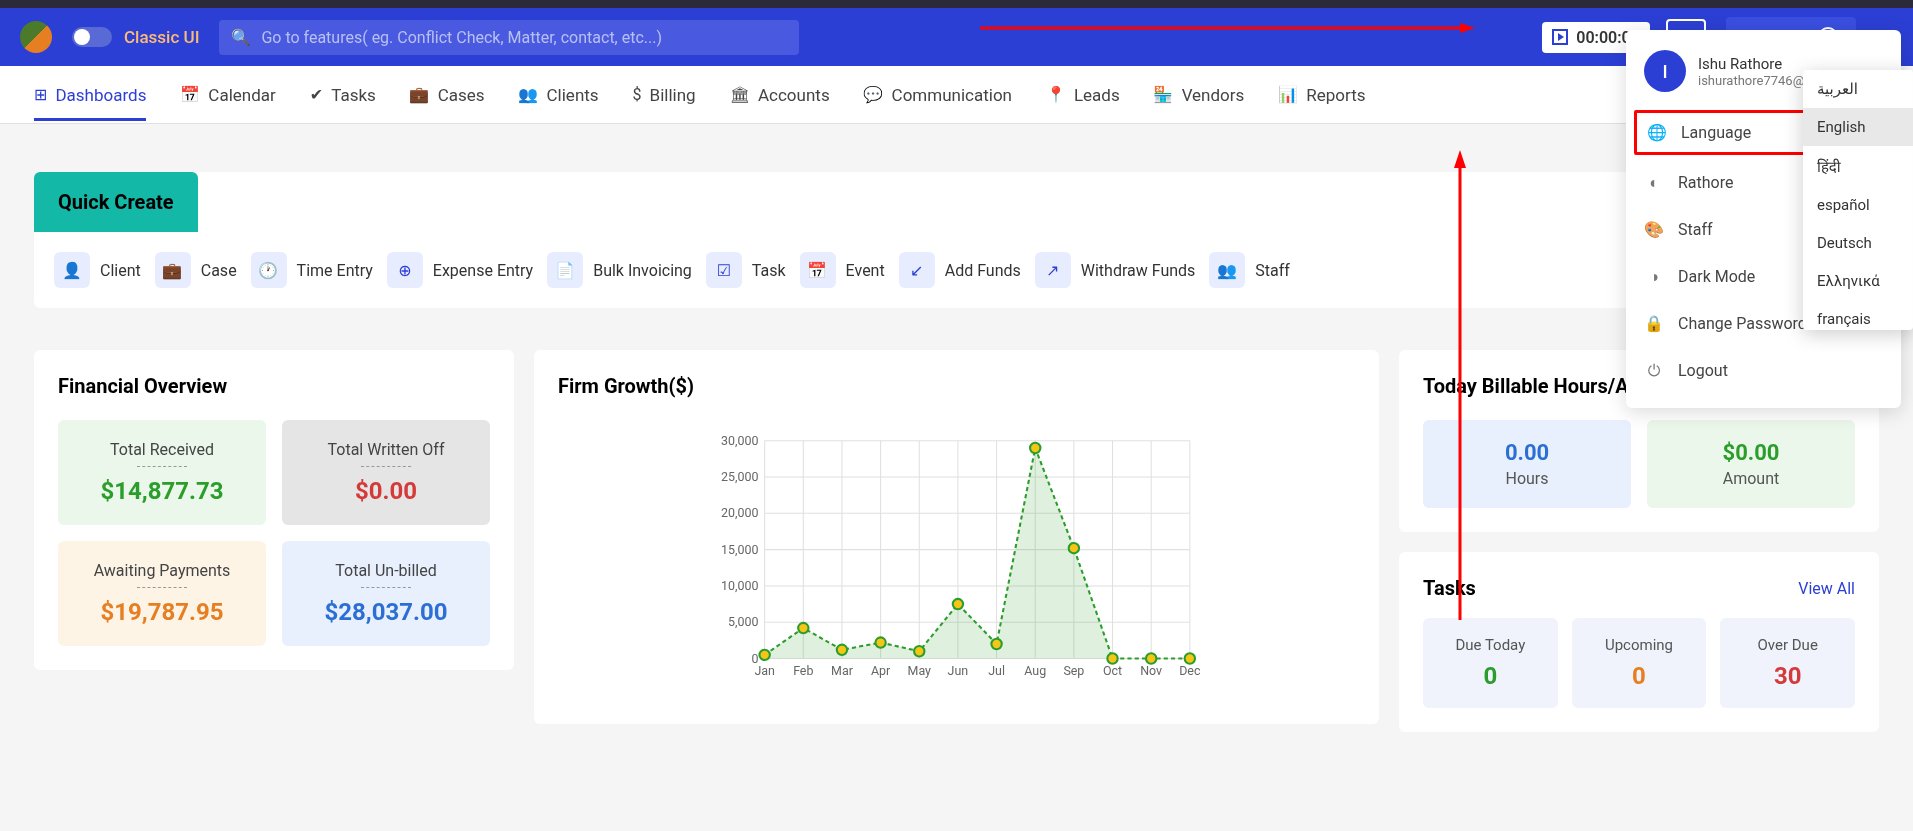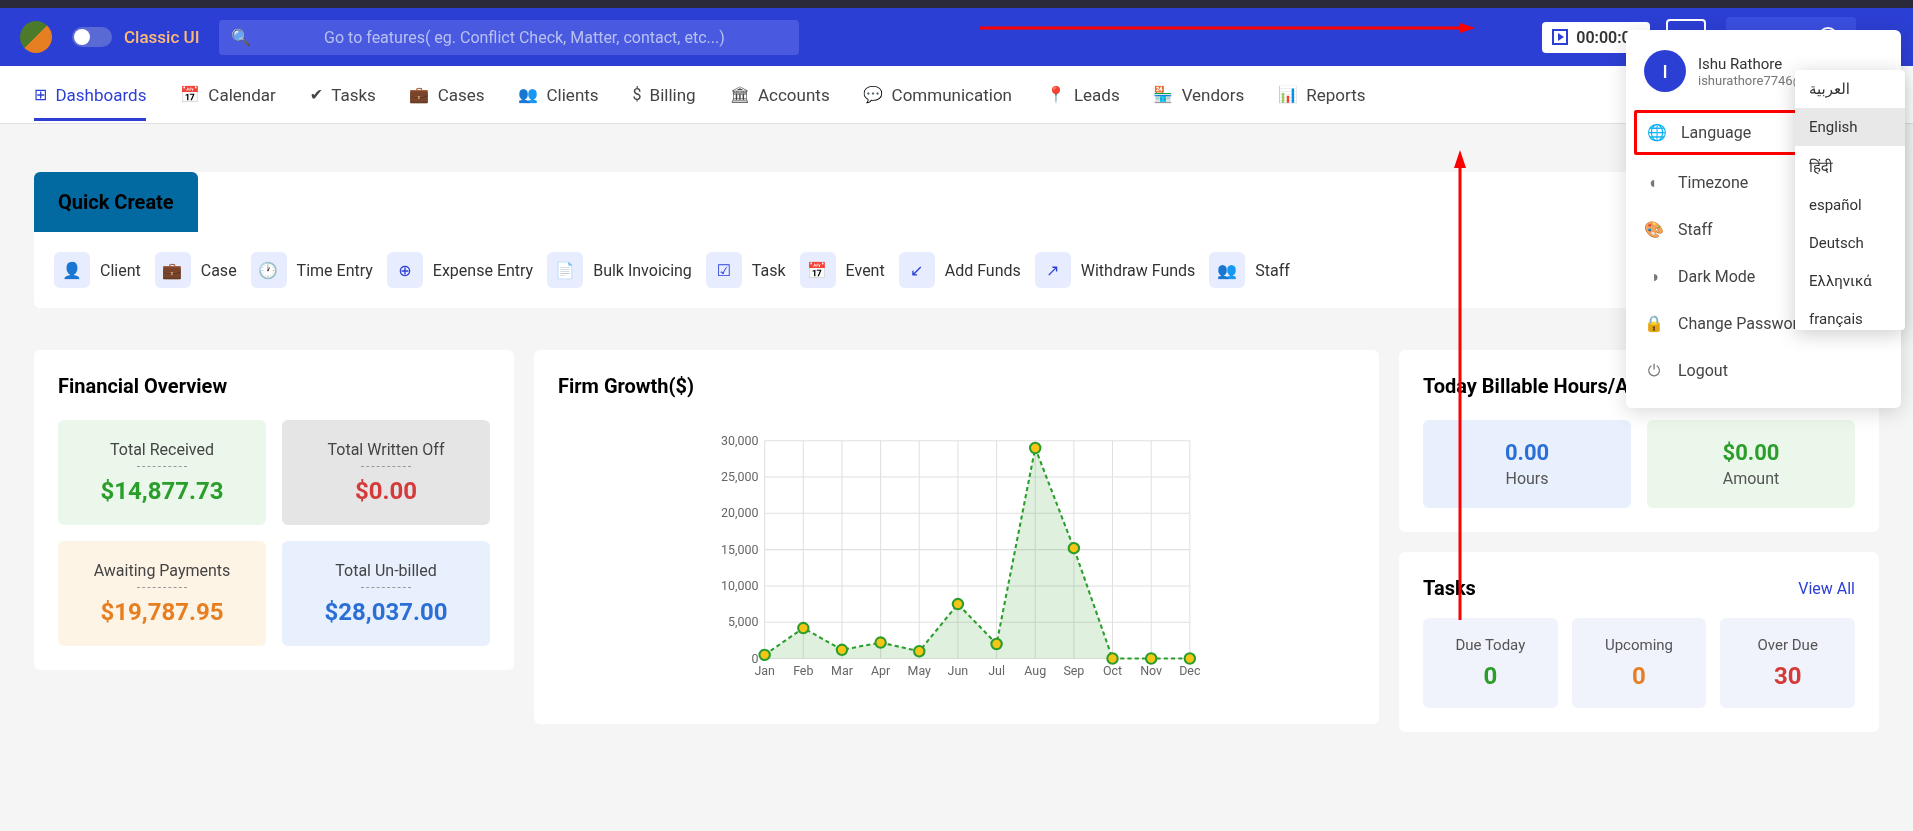--- a/index.html
+++ b/index.html
@@ -8,21 +8,21 @@
 .top-bar { background: #2a2a3a; height: 8px; }
 
 .header { background: #2c3fd4; height: 58px; display: flex; align-items: center; padding: 0 20px; gap: 20px; }
 .logo { width: 32px; height: 32px; border-radius: 50%; background: linear-gradient(135deg, #4a7a2a 50%, #e67e22 50%); }
 .classic-toggle { display: flex; align-items: center; gap: 12px; }
 .toggle-sw { width: 40px; height: 20px; background: #5a6ad4; border-radius: 10px; position: relative; cursor: pointer; }
 .toggle-sw::after { content: ''; width: 16px; height: 16px; background: white; border-radius: 50%; position: absolute; top: 2px; left: 2px; }
 .classic-label { color: #fdba74; font-size: 17px; font-weight: 500; }
 .search-box { flex: 0 0 580px; display: flex; align-items: center; background: #4a5ae0; border-radius: 4px; padding: 8px 12px; gap: 10px; }
 .search-box .icon { color: #1a2a8a; }
-.search-box input { background: transparent; border: none; color: #ccc; font-size: 16px; flex: 1; outline: none; text-align: center; }
+.search-box input { background: transparent; border: none; color: #ccc; font-size: 16px; flex: 1; outline: none; }
 .search-box input::placeholder { color: #b8c0f0; }
 .spacer { flex: 1; }
 .timer-box { background: white; border-radius: 4px; display: flex; align-items: center; padding: 6px 10px; gap: 8px; }
 .timer-box .play-i { width: 16px; height: 16px; border: 2px solid #2c3fd4; display: flex; align-items: center; justify-content: center; }
 .timer-box .play-i::after { content: ''; border-left: 6px solid #2c3fd4; border-top: 4px solid transparent; border-bottom: 4px solid transparent; margin-left: 2px; }
 .timer-text { font-size: 16px; font-weight: 600; color: #333; }
 .alarm-btn { background: #2c3fd4; border: 2px solid white; border-radius: 4px; width: 40px; height: 36px; display: flex; align-items: center; justify-content: center; color: white; cursor: pointer; margin-left: -4px; }
 .add-new-btn { background: #3a4fe0; color: white; border-radius: 4px; padding: 10px 18px; display: flex; align-items: center; gap: 10px; font-size: 16px; font-weight: 500; cursor: pointer; }
 .plus-circle { width: 20px; height: 20px; border: 2px solid white; border-radius: 50%; display: flex; align-items: center; justify-content: center; font-size: 14px; line-height: 1; }
 .mail-i { color: white; font-size: 20px; }
@@ -32,21 +32,21 @@
 .nav-tab.active { color: #2c3fd4; border-bottom: 3px solid #2c3fd4; padding-bottom: 13px; }
 .nav-tab .ti { font-size: 16px; }
 
 .sub-tabs { background: #f5f5f5; height: 48px; display: flex; align-items: center; justify-content: flex-end; padding: 0 40px; }
 .sub-tab { font-size: 17px; color: #333; font-weight: 600; padding: 12px 0; border-bottom: 3px solid #2c3fd4; }
 
 .content { padding: 20px 34px; display: flex; gap: 20px; }
 .col-left { width: 480px; }
 .col-mid { flex: 1; }
 .col-right { width: 480px; }
-.quick-create-header { background: #0369a1; padding: 18px 24px; font-size: 20px; font-weight: 700; border-radius: 6px 6px 0 0; display: inline-block; }
+.quick-create-header { background: #14b8a6; padding: 18px 24px; font-size: 20px; font-weight: 700; border-radius: 6px 6px 0 0; display: inline-block; }
 .qc-row { padding: 20px; display: flex; gap: 14px; }
 .qc-btn { display: flex; align-items: center; gap: 10px; background: white; border: none; cursor: pointer; font-size: 16px; color: #333; }
 .qc-icon { width: 36px; height: 36px; background: #e8ecff; border-radius: 6px; display: flex; align-items: center; justify-content: center; color: #2c3fd4; font-size: 16px; }
 
 .card { background: white; border-radius: 6px; padding: 24px; }
 .card-title { font-size: 20px; font-weight: 700; margin-bottom: 22px; }
 
 .fin-grid { display: grid; grid-template-columns: 1fr 1fr; gap: 16px; }
 .fin-box { padding: 20px; border-radius: 6px; text-align: center; }
 .fin-box.green { background: #eaf7ea; }
@@ -86,21 +86,21 @@
 .profile-menu { position: absolute; top: 30px; right: 12px; width: 275px; background: white; border-radius: 6px; box-shadow: 0 4px 20px rgba(0,0,0,0.15); z-index: 100; padding: 14px 0; }
 .profile-head { display: flex; align-items: center; gap: 12px; padding: 6px 18px 14px; }
 .avatar { width: 42px; height: 42px; background: #2c3fd4; color: white; border-radius: 50%; display: flex; align-items: center; justify-content: center; font-size: 18px; font-weight: 500; }
 .profile-info .name { font-size: 15px; color: #333; }
 .profile-info .email { font-size: 13px; color: #777; }
 .menu-item { display: flex; align-items: center; gap: 14px; padding: 14px 18px; font-size: 16px; color: #444; cursor: pointer; }
 .menu-item .mi-icon { width: 20px; color: #777; display:flex; align-items:center; justify-content:center; }
 .menu-item.hl { border: 3px solid red; margin: 4px 8px; border-radius: 2px; padding: 10px 10px; }
 .menu-item .extra { margin-left: auto; font-size: 14px; color: #555; }
 
-.lang-menu { position: absolute; top: 70px; right: 8px; width: 110px; background: white; border-radius: 4px; box-shadow: 0 4px 20px rgba(0,0,0,0.2); z-index: 200; max-height: 260px; overflow-y: auto; }
+.lang-menu { position: absolute; top: 70px; right: 0; width: 110px; background: white; border-radius: 4px; box-shadow: 0 4px 20px rgba(0,0,0,0.2); z-index: 200; max-height: 260px; overflow-y: auto; }
 .lang-item { padding: 10px 14px; font-size: 15px; color: #333; cursor: pointer; }
 .lang-item.sel { background: #e8e8e8; }
 
 .red-arrow { position: absolute; pointer-events: none; z-index: 90; }
 .full-row { width: calc(100% - 68px); margin: 0 34px 22px; background: white; border-radius: 6px; }
 
 svg.chart { width: 100%; height: 100%; }
 .grid-line { stroke: #e0e0e0; stroke-width: 1; }
 .axis-text { font-size: 12px; fill: #666; }
 .data-line { stroke: #2a9d2a; stroke-width: 2; stroke-dasharray: 4 3; fill: none; }
@@ -374,21 +374,21 @@
       <div class="name">Ishu Rathore</div>
       <div class="email">ishurathore7746@</div>
     </div>
   </div>
   <div class="menu-item hl">
     <span class="mi-icon">🌐</span>
     <span>Language</span>
   </div>
   <div class="menu-item">
     <span class="mi-icon">◐</span>
-    <span>Timezone</span>
+    <span>Rathore</span>
     <span class="extra">Easter</span>
   </div>
   <div class="menu-item">
     <span class="mi-icon">🎨</span>
     <span>Staff</span>
   </div>
   <div class="menu-item">
     <span class="mi-icon">◑</span>
     <span>Dark Mode</span>
   </div>

